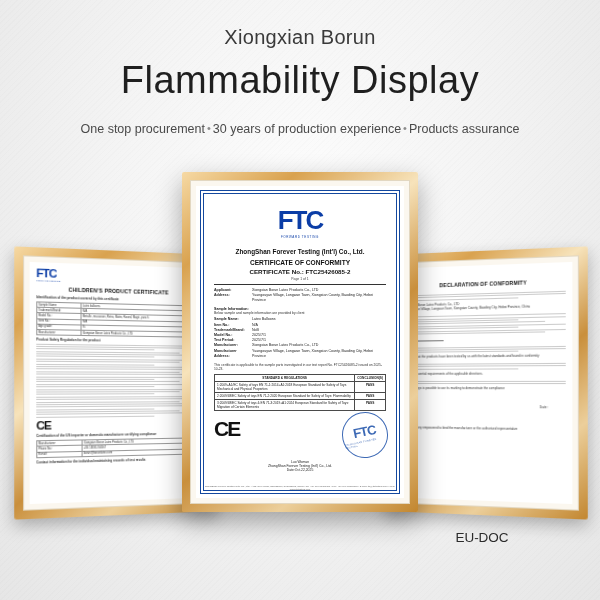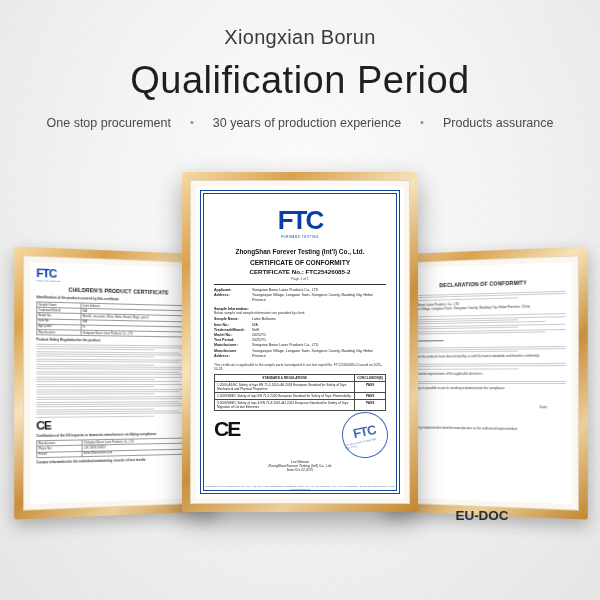--- a/index.html
+++ b/index.html
@@ -49,27 +49,27 @@
     font-weight: 400;
   }
   .title {
     font-size: 38px;
     color: #1f1f1f;
     letter-spacing: 0.5px;
     margin-top: 10px;
     font-weight: 400;
   }
   .subline {
-    margin-top: 14px;
+    margin-top: 20px;
     font-size: 12.5px;
     color: #4a4a4a;
     display: flex;
     justify-content: center;
     align-items: flex-start;
-    gap: 19px;
+    gap: 2px;
   }
   .subline .dot {
     color: #8a8a8a;
     font-size: 11px;
   }
 
   
   .frames {
     position: absolute;
     left: 0;
@@ -129,21 +129,21 @@
 
   .caption {
     position: absolute;
     text-align: center;
     font-size: 13.5px;
     color: #2b2b2b;
     z-index: 4;
   }
   #caption-cpc { left: 22px; top: 518px; width: 196px; }
   #caption-ce  { left: 182px; top: 524px; width: 236px; font-size: 14px; }
-  #caption-eudoc { left: 384px; top: 508px; width: 196px; font-weight: bold; }
+  #caption-eudoc { left: 384px; top: 530px; width: 196px; }
   .line {
     background: #8d8d8d;
     height: 1px;
     opacity: 0.45;
     margin: 1.4px 0;
   }
   .lines-block .line:nth-child(3n) { width: 72%; }
   .lines-block .line:nth-child(4n) { width: 88%; }
   .tiny {
     font-size: 3px;
@@ -349,21 +349,21 @@
     margin-top: 6px;
   }
 </style>
 </head>
 <body>
 
 <div class="page">
 
   <div class="header">
     <div class="brand">Xiongxian Borun</div>
-    <div class="title">Qualification Period</div>
+    <div class="title">Flammability Display</div>
     <div class="subline">
       <span>One stop procurement</span>
       <span class="dot">•</span>
       <span>30 years of production experience</span>
       <span class="dot">•</span>
       <span>Products assurance</span>
     </div>
   </div>
 
   <div class="frames">

